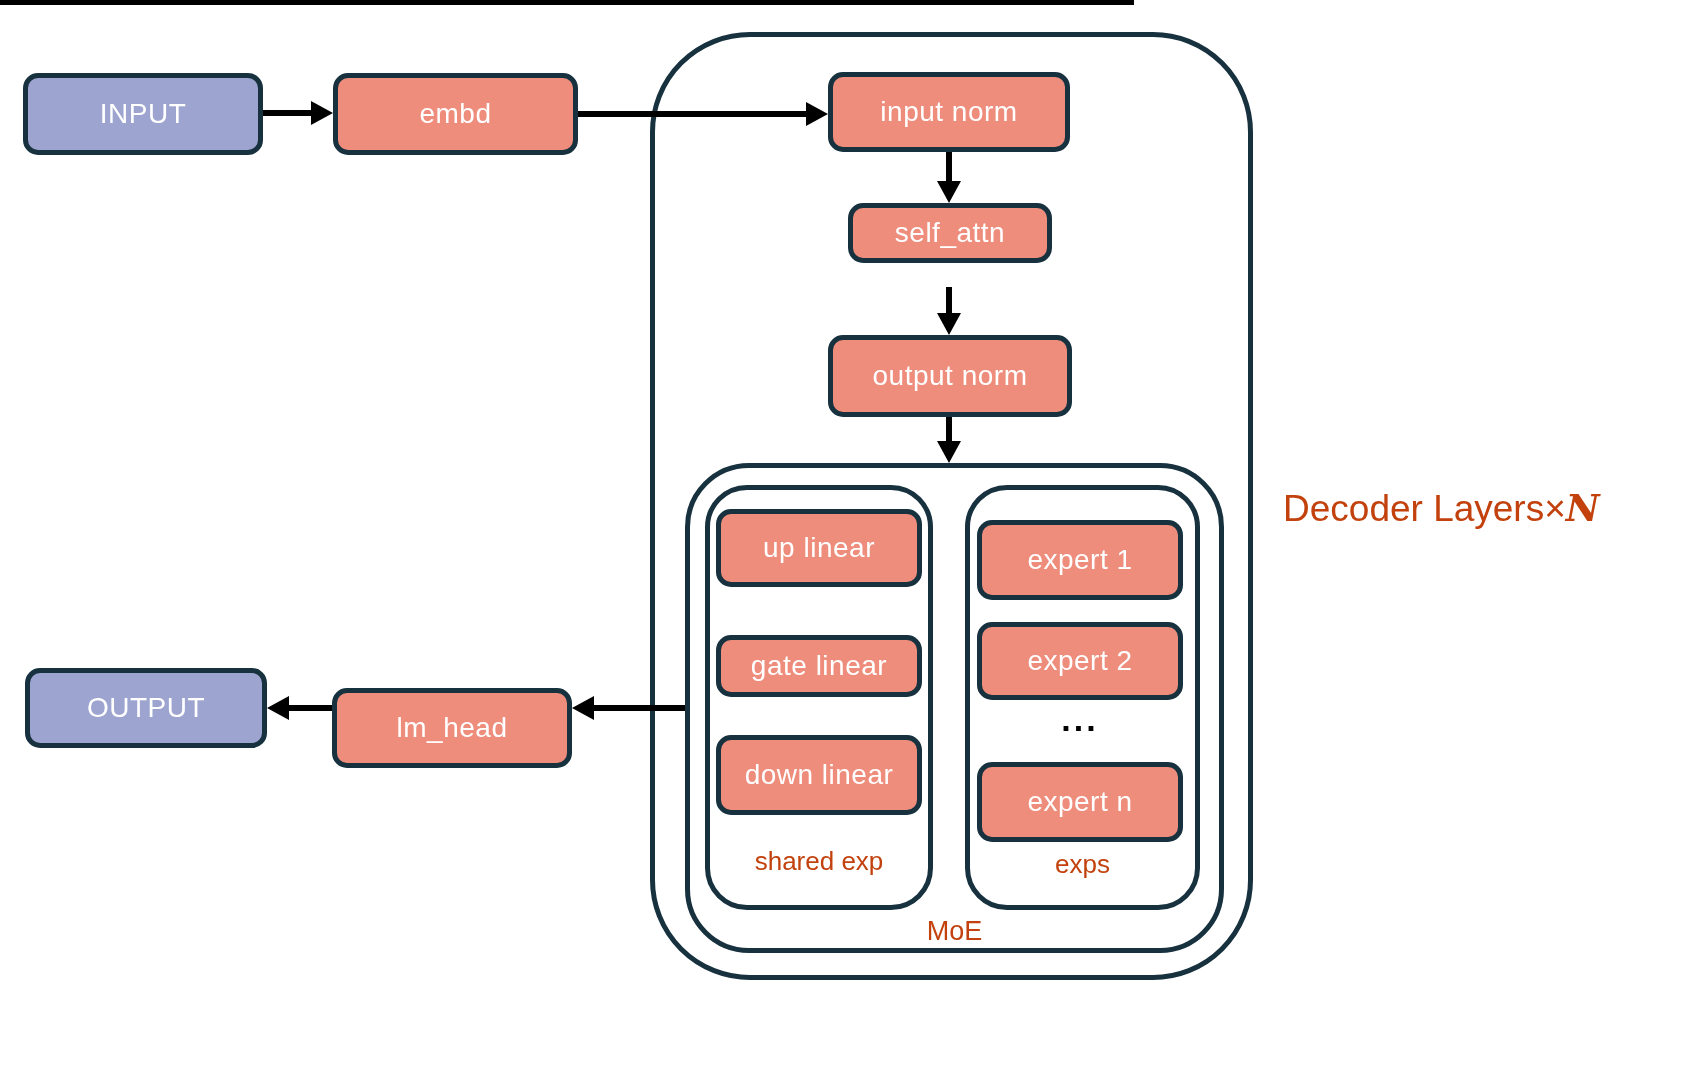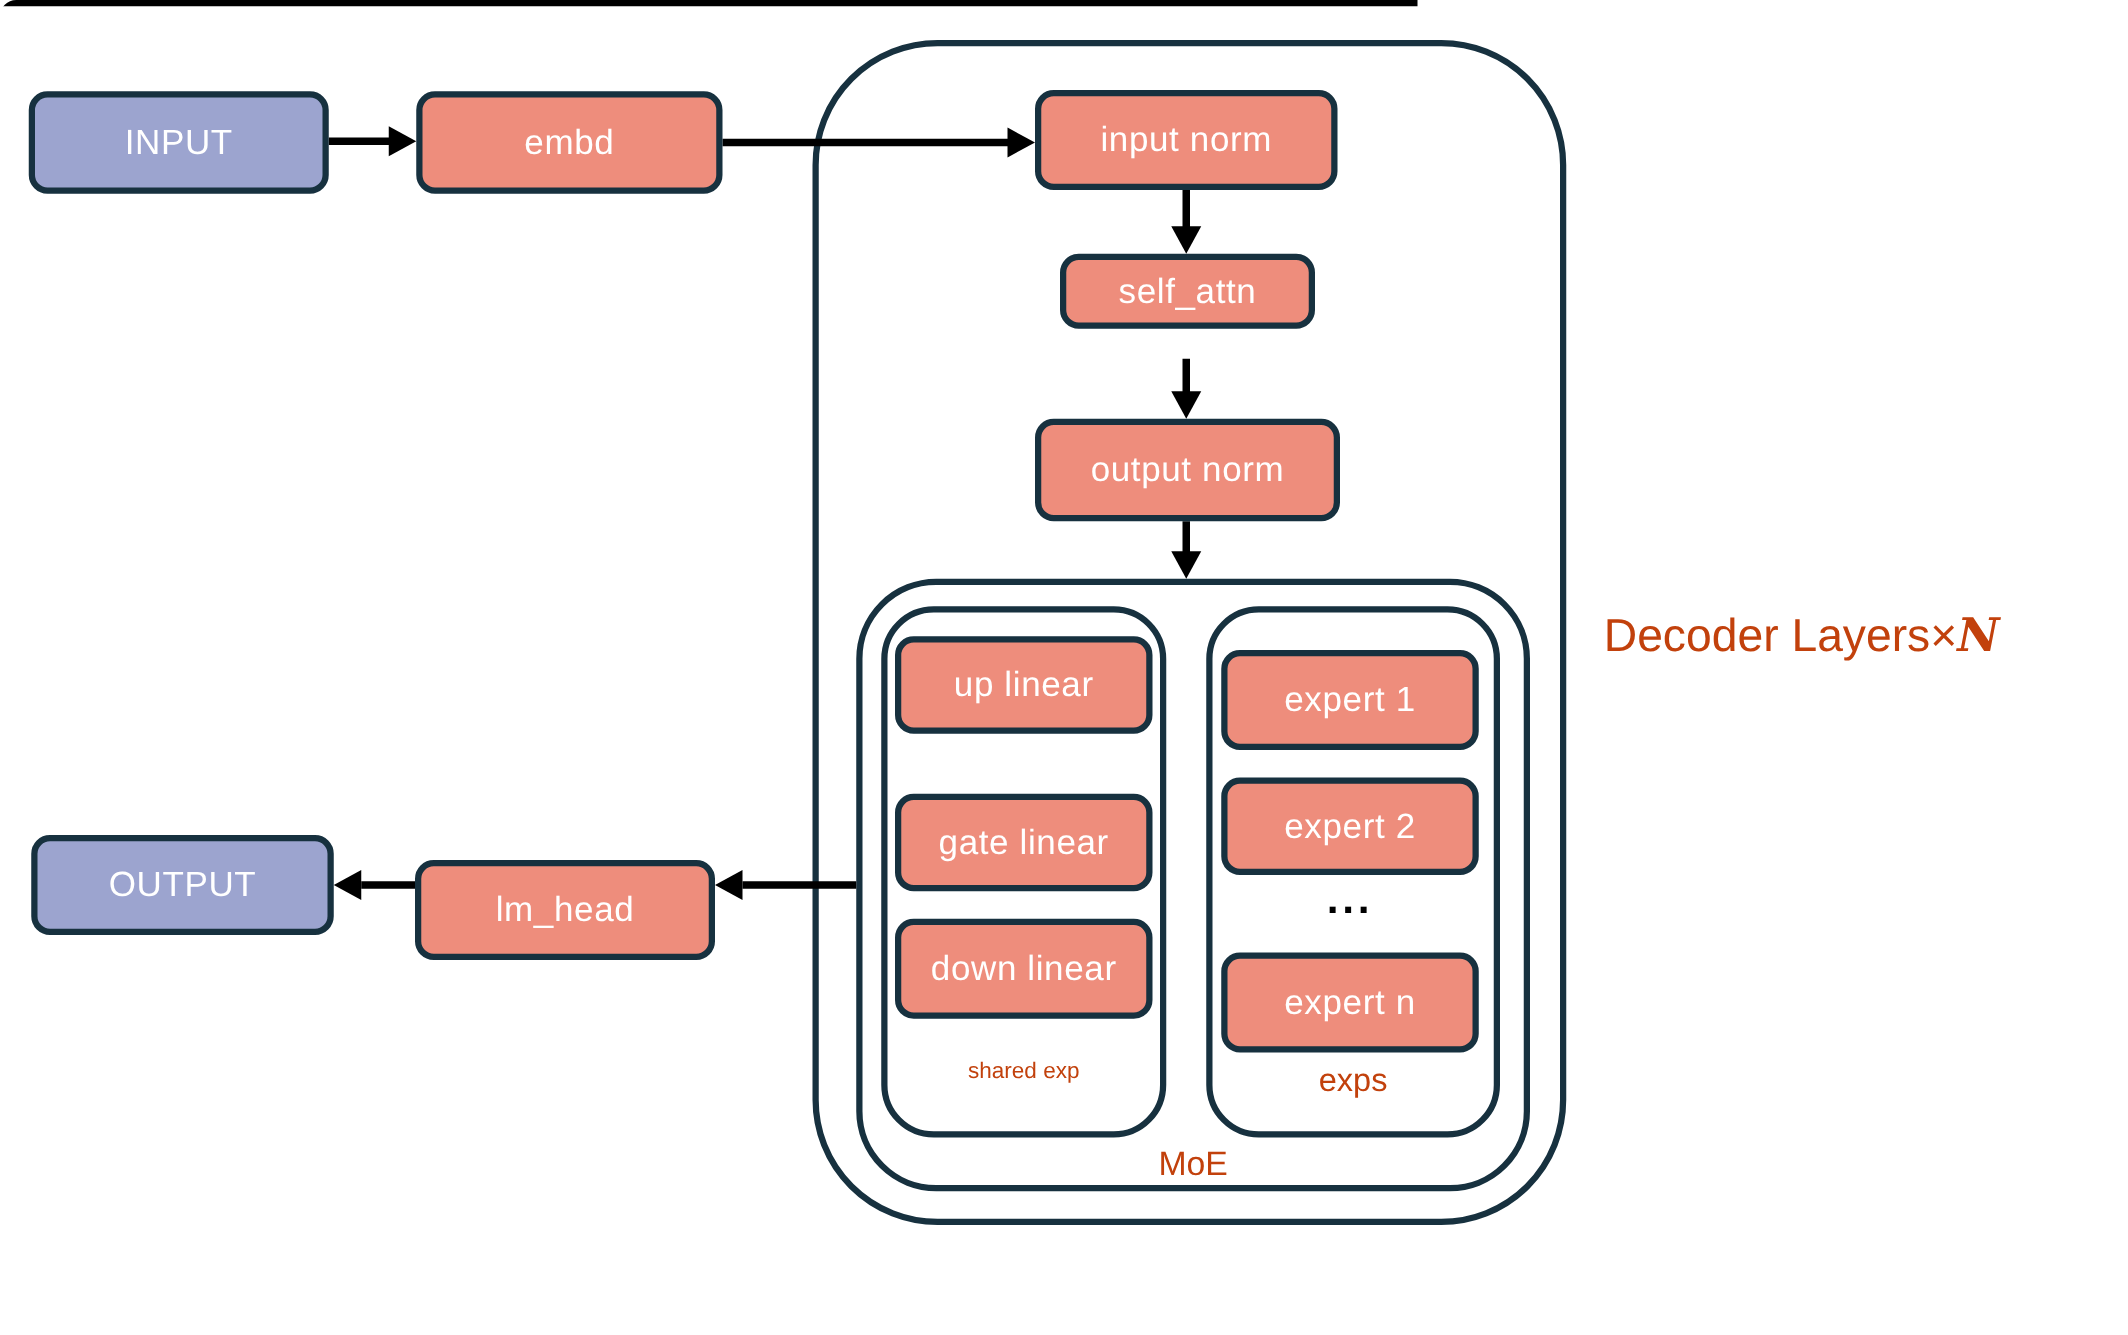--- a/index.html
+++ b/index.html
@@ -7,21 +7,20 @@
     padding: 0;
     background: #ffffff;
   }
   .canvas {
     position: relative;
     width: 1702px;
     height: 1068px;
     background: #ffffff;
     overflow: hidden;
     font-family: "Liberation Sans", "DejaVu Sans", sans-serif;
-    border-radius: 13px;
   }
   .topline {
     position: absolute;
     left: 0; top: 0;
     width: 1134px; height: 5px;
     background: #000000;
   }
   
   .cbox {
     position: absolute;
@@ -50,35 +49,35 @@
   }
   .salmon { background: #EE8D7C; }
   .purple { background: #9CA4CF; }
 
   .n-input       { left: 23px;  top: 73px;  width: 240px; height: 82px; }
   .n-embd        { left: 333px; top: 73px;  width: 245px; height: 82px; }
   .n-input-norm  { left: 828px; top: 72px;  width: 242px; height: 80px; }
   .n-self-attn   { left: 848px; top: 203px; width: 204px; height: 60px; }
   .n-output-norm { left: 828px; top: 335px; width: 244px; height: 82px; }
   .n-up-linear   { left: 716px; top: 509px; width: 206px; height: 78px; text-align: center; }
-  .n-gate-linear { left: 716px; top: 635px; width: 206px; height: 78px; }
+  .n-gate-linear { left: 716px; top: 635px; width: 206px; height: 62px; }
   .n-down-linear { left: 716px; top: 735px; width: 206px; height: 80px; }
   .n-expert-1    { left: 977px; top: 520px; width: 206px; height: 80px; }
   .n-expert-2    { left: 977px; top: 622px; width: 206px; height: 78px; }
   .n-expert-n    { left: 977px; top: 762px; width: 206px; height: 80px; }
   .n-output      { left: 25px;  top: 668px; width: 242px; height: 80px; }
   .n-lm-head     { left: 332px; top: 688px; width: 240px; height: 80px; }
 
   
   .lbl {
     position: absolute;
     color: #c2410c;
     text-align: center;
   }
-  .lbl-shared  { left: 705px; top: 846px; width: 228px; font-size: 18px; }
+  .lbl-shared  { left: 705px; top: 846px; width: 228px; font-size: 26px; }
   .lbl-exps    { left: 965px; top: 849px; width: 235px; font-size: 26px; }
   .lbl-moe     { left: 685px; top: 916px; width: 539px; font-size: 27px; }
   .lbl-decoder { left: 1283px; top: 486px; width: 400px; font-size: 37px; text-align: left; }
   .lbl-decoder .nvar { font-family: "DejaVu Serif", serif; font-style: italic; font-weight: bold; }
   .ellipsis {
     position: absolute;
     left: 977px; top: 700px; width: 206px;
     font-size: 34px; font-weight: bold; letter-spacing: 3px;
     color: #000000; text-align: center;
   }

